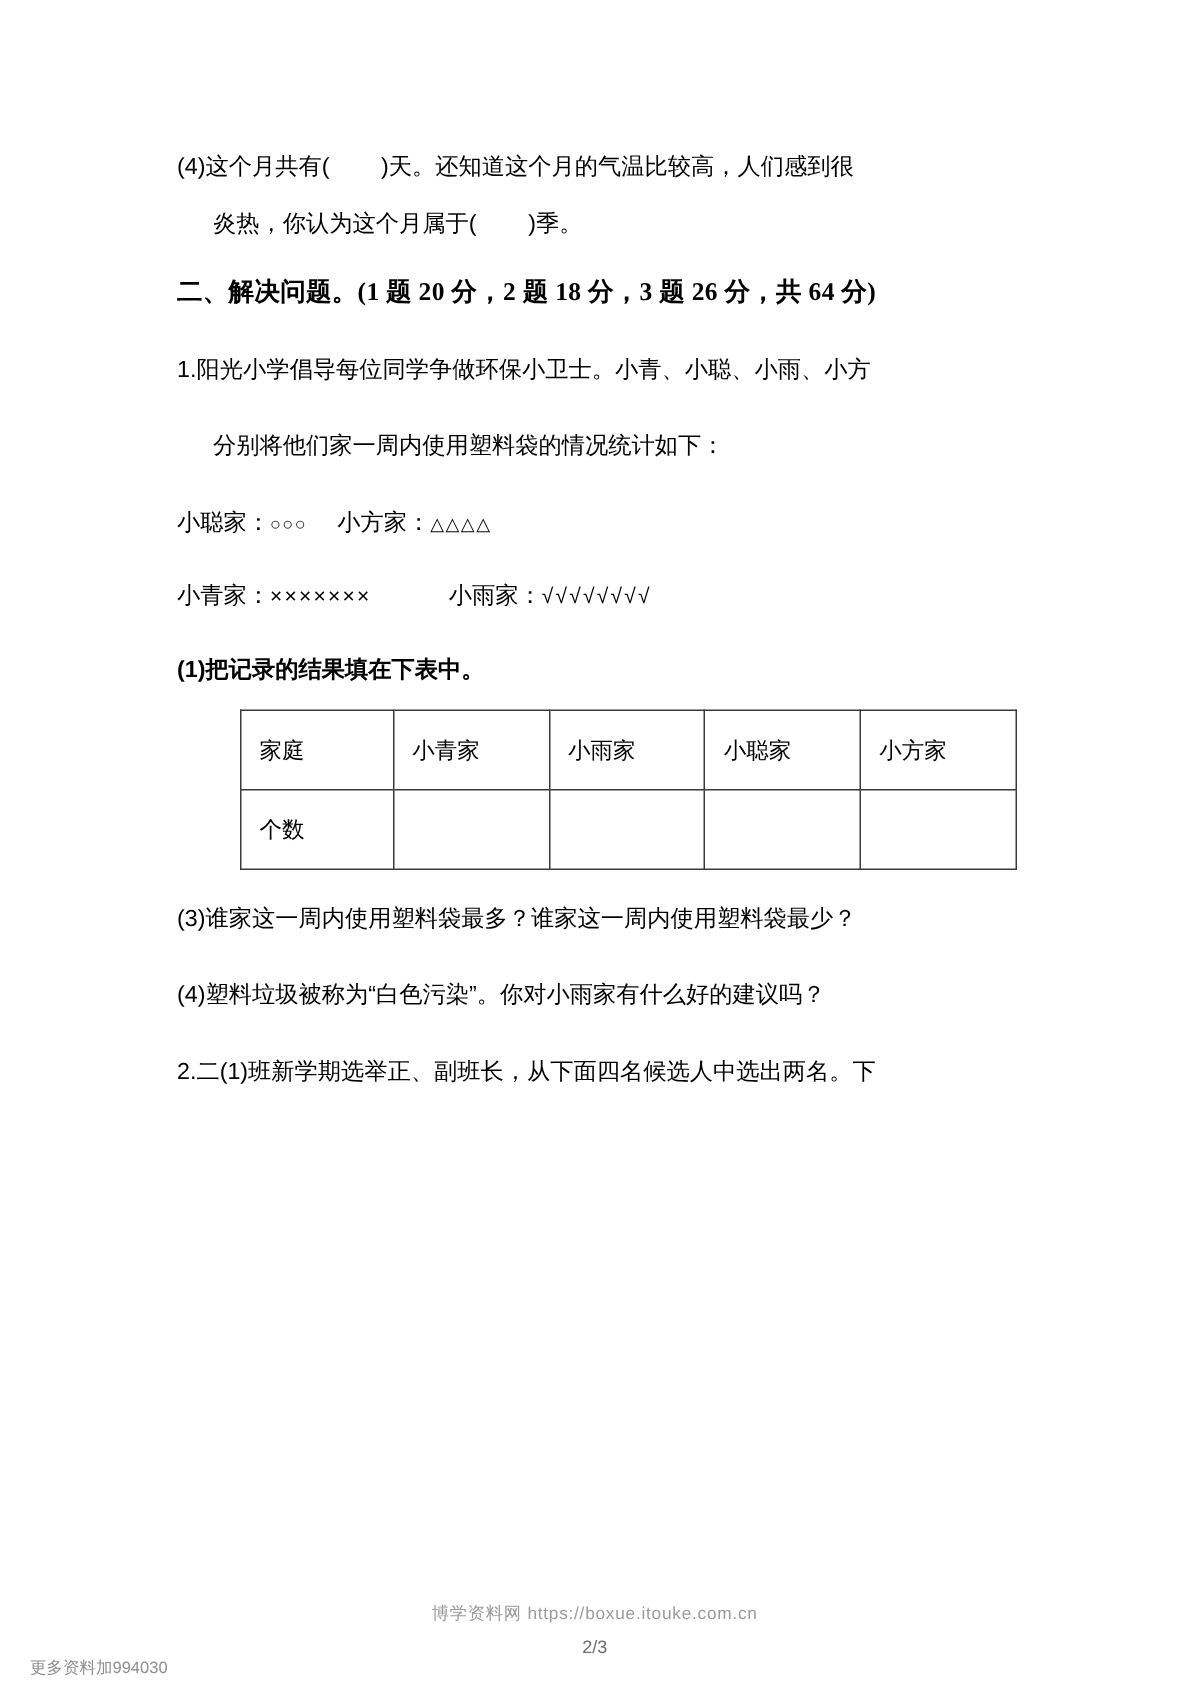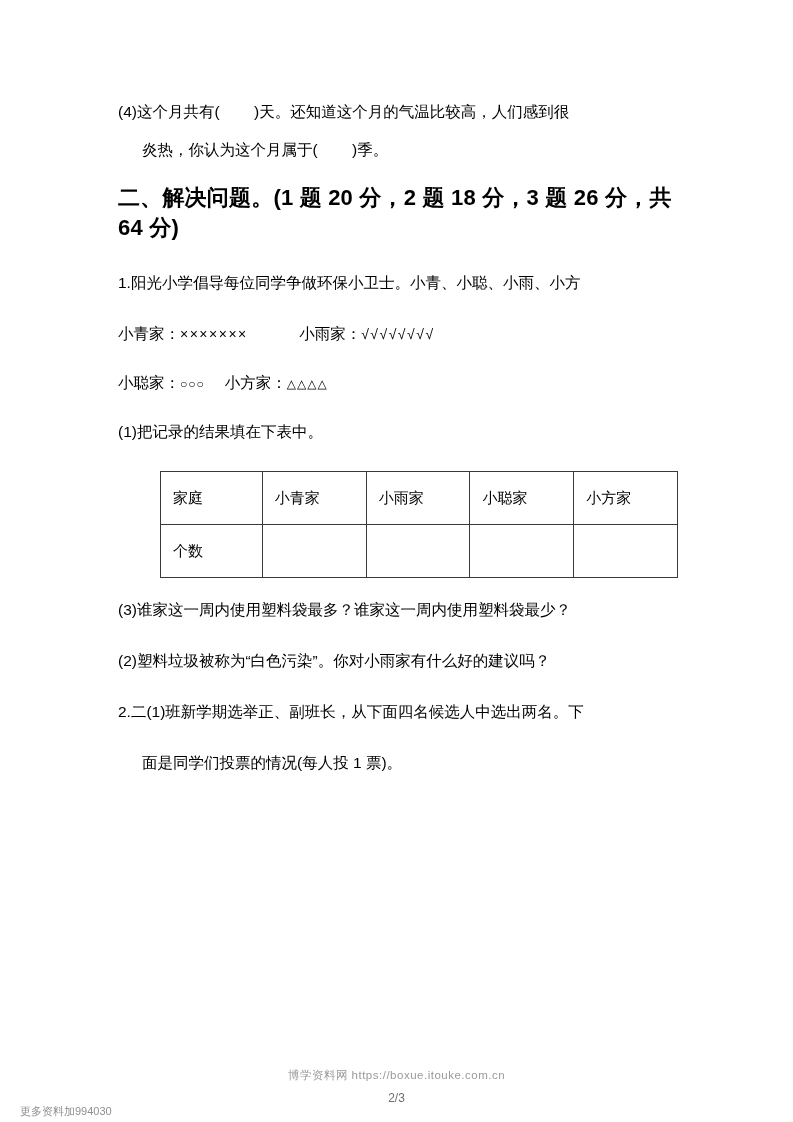--- a/index.html
+++ b/index.html
@@ -32,25 +32,26 @@
     line-height: 1.0;
     margin-bottom: 0;
     white-space: pre;
   }
   .para {
     margin-bottom: 26px;
   }
   .indent1 { padding-left: 24px; }
 
   .section-title {
-    font-size: 22px;
+    font-size: 17px;
     font-weight: bold;
     margin-top: 20px;
     margin-bottom: 30px;
     letter-spacing: 0.2px;
+    font-family: Liberation Serif, serif;
   }
 
   .q-line {
     font-size: 15.5px;
     margin-bottom: 30px;
   }
   .q-line-sub {
     font-size: 15.5px;
     margin-bottom: 30px;
     padding-left: 24px;
@@ -124,30 +125,31 @@
     <div class="para">
       <div class="line">(4)这个月共有(        )天。还知道这个月的气温比较高，人们感到很</div>
     </div>
     <div class="para indent1" style="margin-top:-4px;">
       <div class="line">炎热，你认为这个月属于(        )季。</div>
     </div>
 
     <div class="section-title">二、解决问题。(1 题 20 分，2 题 18 分，3 题 26 分，共 64 分)</div>
 
     <div class="q-line">1.阳光小学倡导每位同学争做环保小卫士。小青、小聪、小雨、小方</div>
+    <div class="q-line-sub">分别将他们家一周内使用塑料袋的情况统计如下：</div>
+
+    <div class="sym-row">
+      <span>小聪家：</span><span class="sym-small">○○○</span><span class="spacer-mid"></span><span>小方家：</span><span class="sym-small">△△△△</span>
+    </div>
 
     <div class="sym-row">
       <span>小青家：</span><span class="sym">××××××× </span><span class="spacer-wide"></span><span>小雨家：</span><span class="sym">√√√√√√√√</span>
     </div>
 
-    <div class="sym-row">
-      <span>小聪家：</span><span class="sym-small">○○○</span><span class="spacer-mid"></span><span>小方家：</span><span class="sym-small">△△△△</span>
-    </div>
-
-    <div class="q-line" style="margin-bottom:28px;">(1)把记录的结果填在下表中。</div>
+    <div class="q-line" style="margin-bottom:16px;font-weight:bold;">(1)把记录的结果填在下表中。</div>
 
     <table class="stat-table">
       <tbody>
         <tr>
           <td class="col-first">家庭</td>
           <td class="col-d">小青家</td>
           <td class="col-d">小雨家</td>
           <td class="col-d">小聪家</td>
           <td class="col-d">小方家</td>
         </tr>
@@ -155,24 +157,23 @@
           <td class="col-first">个数</td>
           <td class="col-d"></td>
           <td class="col-d"></td>
           <td class="col-d"></td>
           <td class="col-d"></td>
         </tr>
       </tbody>
     </table>
 
     <div class="q-line" style="margin-top:22px;">(3)谁家这一周内使用塑料袋最多？谁家这一周内使用塑料袋最少？</div>
-    <div class="q-line">(2)塑料垃圾被称为“白色污染”。你对小雨家有什么好的建议吗？</div>
+    <div class="q-line">(4)塑料垃圾被称为“白色污染”。你对小雨家有什么好的建议吗？</div>
 
     <div class="q-line">2.二(1)班新学期选举正、副班长，从下面四名候选人中选出两名。下</div>
-    <div class="q-line-sub">面是同学们投票的情况(每人投 1 票)。</div>
 
   </div>
 
   <div class="footer">博学资料网 https://boxue.itouke.com.cn</div>
   <div class="page-num">2/3</div>
   <div class="corner-note">更多资料加994030</div>
 
 </div>
 
 </body></html>

